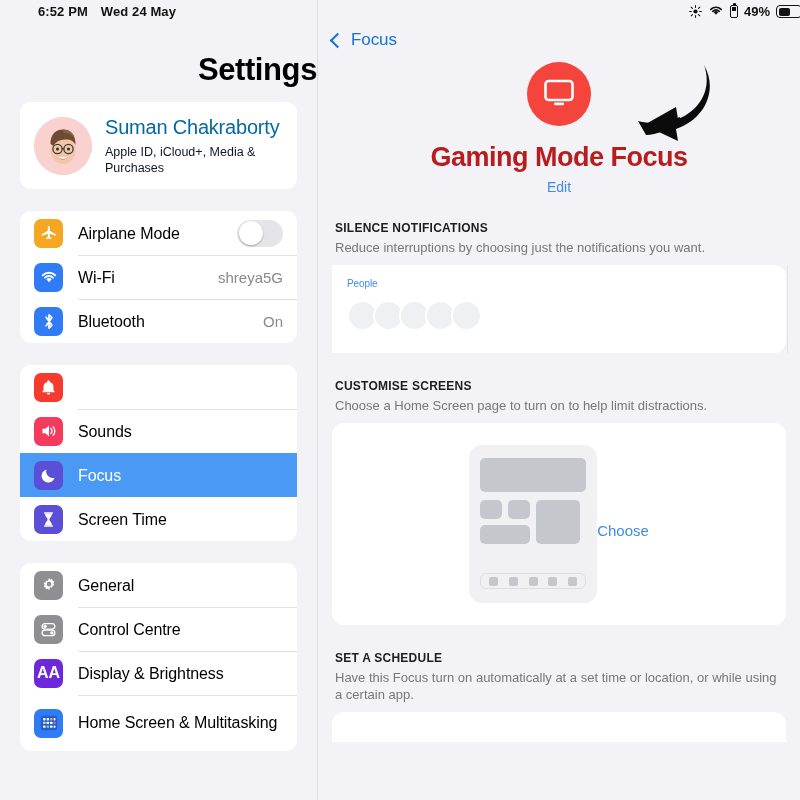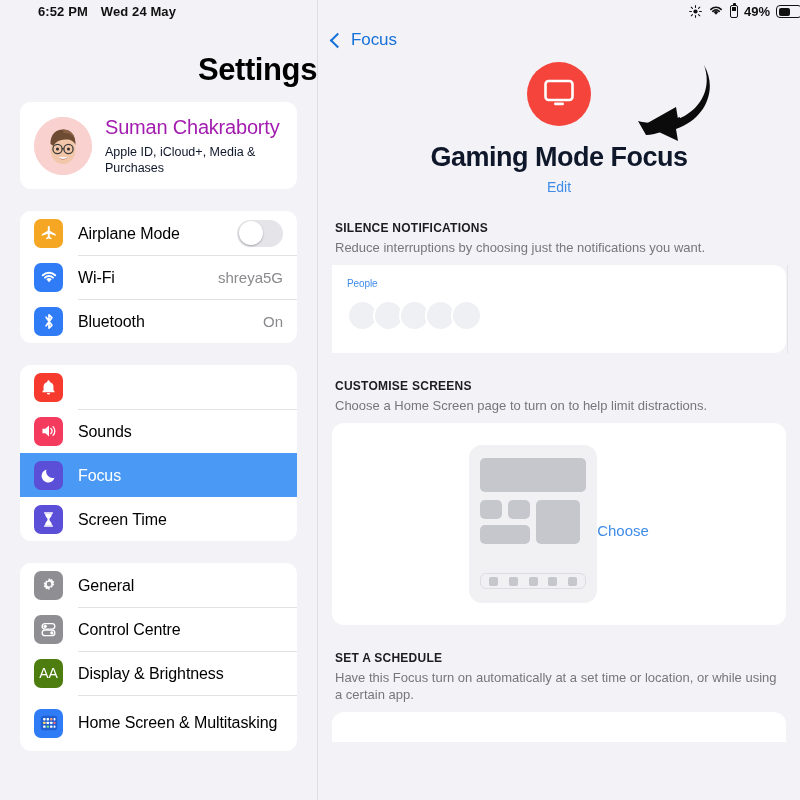--- a/index.html
+++ b/index.html
@@ -84,21 +84,21 @@
   }
   
   .profile { display: flex; align-items: center; padding: 13px 14px; }
   .avatar {
     width: 58px; height: 58px; border-radius: 50%;
     background: #f8cfcf; flex: 0 0 58px; position: relative; overflow: hidden;
     margin-right: 13px;
   }
   .profile-text { flex: 1; min-width: 0; }
   .profile-name {
-    font-size: 20px; color: #a21caf; line-height: 25px; letter-spacing: -.2px;
+    font-size: 20px; color: #0369a1; line-height: 25px; letter-spacing: -.2px;
   }
   .profile-sub {
     font-size: 12.5px; color: #0f172a; line-height: 16px; margin-top: 4px;
   }
 
   
   .row {
     display: flex; align-items: center;
     height: 44px; padding: 0 14px;
     position: relative;
@@ -154,21 +154,21 @@
     transform: rotate(45deg); margin-right: 2px; margin-top: 1px;
   }
 
   .focus-head { text-align: center; margin-top: 12px; position: relative; }
   .focus-badge {
     width: 64px; height: 64px; border-radius: 50%;
     background: #f5443c; margin: 0 auto;
     display: flex; align-items: center; justify-content: center;
   }
   .focus-title {
-    font-size: 27px; font-weight: bold; color: #0f172a;
+    font-size: 27px; font-weight: bold; color: #b91c1c;
     margin-top: 16px; letter-spacing: -.5px;
   }
   .focus-edit { font-size: 14px; color: #3f8ce8; margin-top: 6px; }
 
   .arrow-anno {
     position: absolute; left: 268px; top: -5px;
     width: 130px; height: 110px; pointer-events: none;
   }
 
   .sec-head {
@@ -383,21 +383,21 @@
           <svg width="19" height="19" viewBox="0 0 24 24">
             <rect x="4" y="4.5" width="16" height="7" rx="3.5" fill="none" stroke="#fff" stroke-width="1.7"></rect>
             <circle cx="7.8" cy="8" r="2.1" fill="#fff"></circle>
             <rect x="4" y="12.8" width="16" height="7" rx="3.5" fill="none" stroke="#fff" stroke-width="1.7"></rect>
             <circle cx="16.2" cy="16.3" r="2.1" fill="#fff"></circle>
           </svg>
         </span>
         <span class="row-label">Control Centre</span>
       </div>
       <div class="row">
-        <span class="row-icon" style="background:#4d7c0f;font-size:14px;font-weight:normal">AA</span>
+        <span class="row-icon" style="background:#6d28d9;font-size:16px;font-weight:bold">AA</span>
         <span class="row-label">Display &amp; Brightness</span>
       </div>
       <div class="row twoline">
         <span class="row-icon" style="background:#2f7cf6">
           <svg width="22" height="22" viewBox="0 0 24 24">
             <rect x="3" y="4" width="18" height="16" rx="3.5" fill="#1f5fd0"></rect>
             <g fill="#fff">
               <rect x="5.6" y="6.6" width="2.6" height="2.6" rx=".7"></rect>
               <rect x="9.4" y="6.6" width="2.6" height="2.6" rx=".7"></rect>
               <rect x="13.2" y="6.6" width="2.6" height="2.6" rx=".7" fill="#ff9e6e"></rect>

